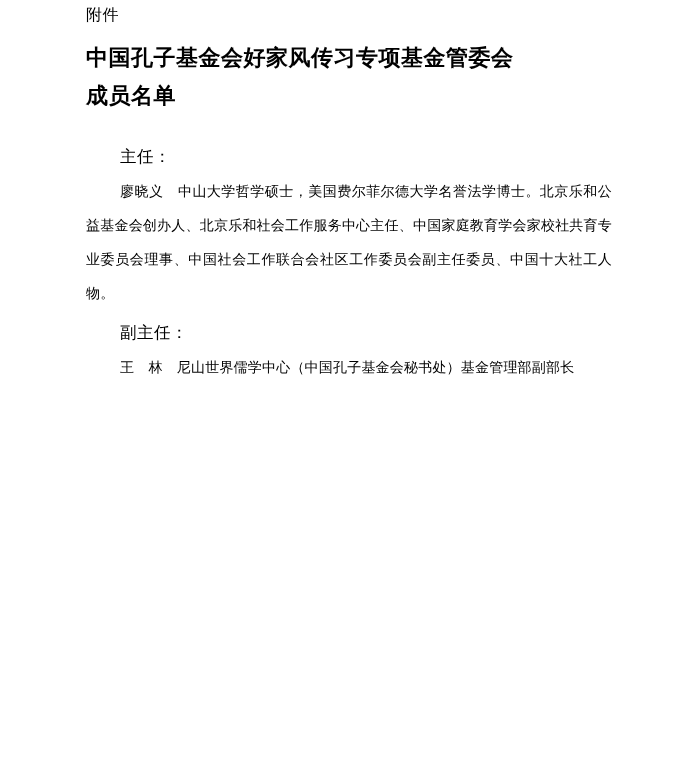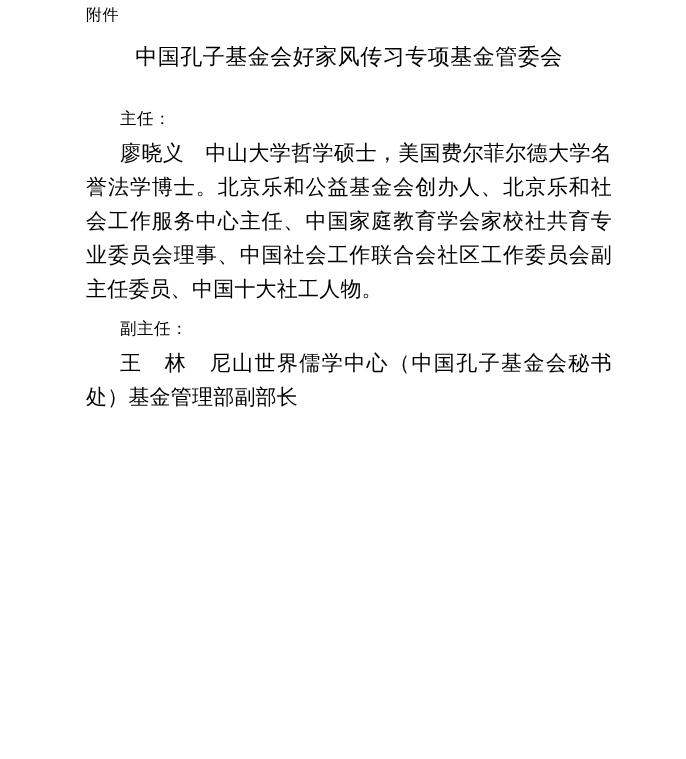--- a/index.html
+++ b/index.html
@@ -24,59 +24,59 @@
   }
   .attachment-label {
     font-size: 16px;
     line-height: 26px;
     letter-spacing: 0.5px;
     margin: 0 0 10px 0;
     font-weight: 400;
   }
   .doc-title {
     font-size: 22px;
-    font-weight: normal;
+    font-weight: bold;
     line-height: 38px;
-    text-align: center;
     letter-spacing: 0.5px;
     margin: 8px 0 26px 0;
   }
   .doc-title .line2 {
     display: block;
   }
   .section-heading {
     font-size: 16.5px;
     font-weight: normal;
     line-height: 34px;
     letter-spacing: 0.5px;
     margin: 6px 0 0 0;
     text-indent: 34px;
   }
   .para {
-    font-size: 21px;
+    font-size: 14px;
     line-height: 34px;
     letter-spacing: 0.2px;
     margin: 0;
     text-indent: 34px;
     text-align: justify;
     text-justify: inter-ideograph;
   }
   .para.cont {
     text-indent: 34px;
   }
 </style>
 </head>
 <body>
 
 <div class="page">
 
   <div class="attachment-label">附件</div>
 
   <h1 class="doc-title">
     <span>中国孔子基金会好家风传习专项基金管委会</span>
+    <span class="line2">成员名单</span>
   </h1>
 
   <div class="section">
     <div class="section-heading">主任：</div>
     <p class="para">廖晓义　中山大学哲学硕士，美国费尔菲尔德大学名誉法学博士。北京乐和公益基金会创办人、北京乐和社会工作服务中心主任、中国家庭教育学会家校社共育专业委员会理事、中国社会工作联合会社区工作委员会副主任委员、中国十大社工人物。</p>
   </div>
 
   <div class="section">
     <div class="section-heading">副主任：</div>
     <p class="para cont">王　林　尼山世界儒学中心（中国孔子基金会秘书处）基金管理部副部长</p>

